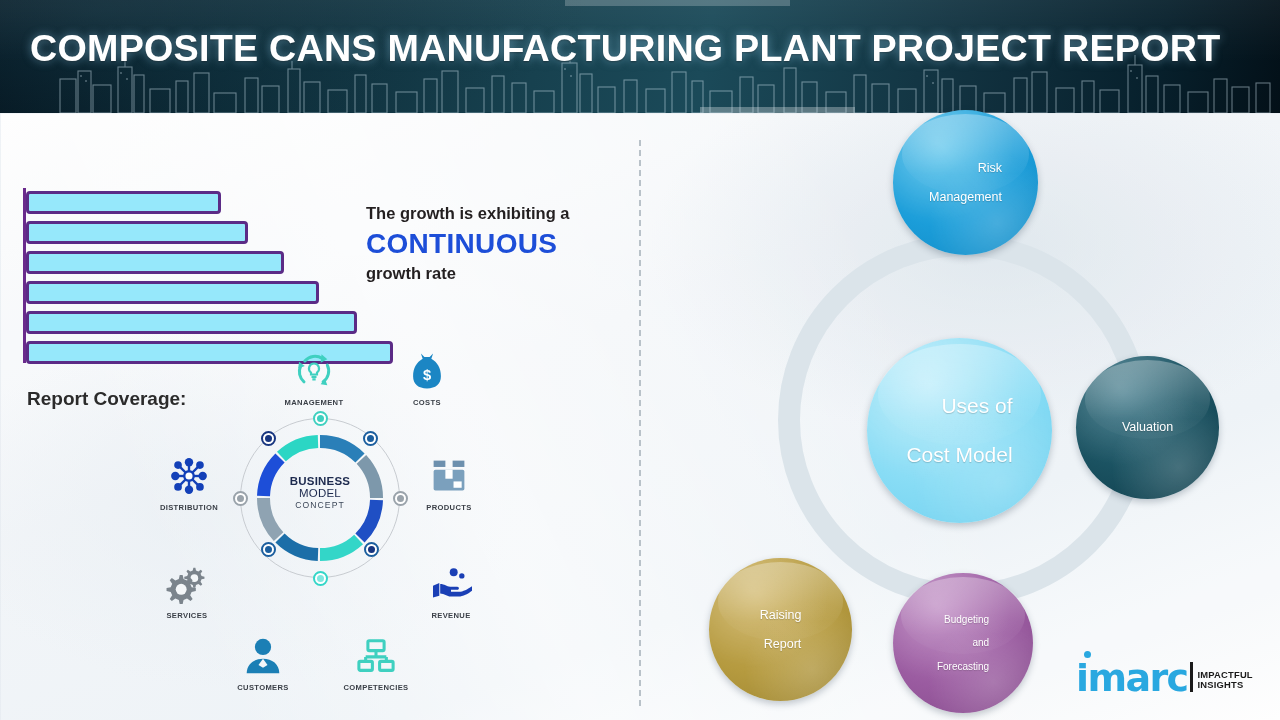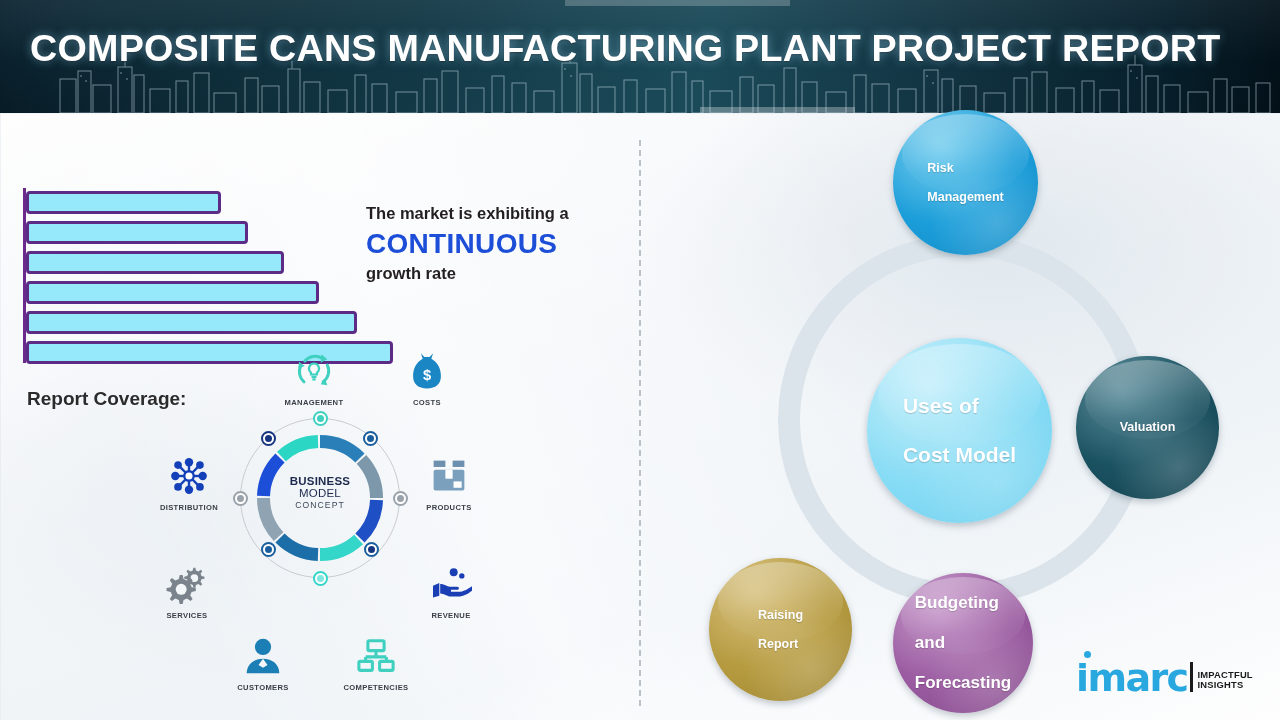--- a/index.html
+++ b/index.html
@@ -131,22 +131,22 @@
   .node i { position:absolute; inset:2px; border-radius:50%; display:block; }
 
   
   .panel-right { position:absolute; left:639px; top:113px; width:641px; height:607px; }
 
   .ring-svg { position:absolute; left:0; top:0; }
 
   .bubble {
     position:absolute; border-radius:50%;
     display:flex; align-items:center; justify-content:center;
-    text-align:left; color:#ffffff;
-    font-weight:700; line-height:1.17;
+    text-align:right; color:#ffffff;
+    font-weight:400; line-height:1.17;
     box-shadow: 0 3px 7px rgba(30,50,70,0.26);
   }
   .bubble span { position:relative; z-index:3; display:block; padding:0 6px; text-shadow:0 1px 1px rgba(0,0,0,.18); }
   .bubble::before{
     content:""; position:absolute; left:6%; top:3%; width:88%; height:55%;
     border-radius:50%;
     background:linear-gradient(180deg, rgba(255,255,255,0.30), rgba(255,255,255,0.03) 75%);
     z-index:2; pointer-events:none;
   }
   .bubble::after{
@@ -265,21 +265,21 @@
       <div class="axis"></div>
       <div class="bar" style="top:3px;   width:195px;"></div>
       <div class="bar" style="top:33px;  width:222px;"></div>
       <div class="bar" style="top:63px;  width:258px;"></div>
       <div class="bar" style="top:93px;  width:293px;"></div>
       <div class="bar" style="top:123px; width:331px;"></div>
       <div class="bar" style="top:153px; width:367px;"></div>
     </div>
 
     <div class="growth-text">
-      <div class="gt-line1">The market is exhibiting a</div>
+      <div class="gt-line1">The growth is exhibiting a</div>
       <div class="gt-big">CONTINUOUS</div>
       <div class="gt-line3">growth rate</div>
     </div>
 
     <div class="rc-label">Report Coverage:</div>
 
     <div class="coverage">
 
       <div class="cov-item" style="left:135px; top:-10px;">
         <div class="ico">
@@ -477,21 +477,21 @@
         <span>Management</span>
       </span>
     </div>
 
     <div class="bubble" style="left:437px; top:243px; width:143px; height:143px; font-size:12.5px;
                 background:radial-gradient(circle at 34% 26%, #2e6c7e, #1a5160 55%, #0f3d4b 100%);">
       <span>Valuation</span>
     </div>
 
 
-    <div class="bubble" style="left:254px; top:460px; width:140px; height:140px; font-size:17px;
+    <div class="bubble" style="left:254px; top:460px; width:140px; height:140px; font-size:10px;
                 background:radial-gradient(circle at 34% 26%, #b67cbb, #9a5ba0 55%, #854a8b 100%);">
       <span>
         <span>Budgeting</span><br>
         <span>and</span><br>
         <span>Forecasting</span>
       </span>
     </div>
 
     <div class="bubble" style="left:70px; top:445px; width:143px; height:143px; font-size:12.5px;
                 background:radial-gradient(circle at 34% 26%, #ccb05c, #b59a3f 55%, #9c8430 100%);">

